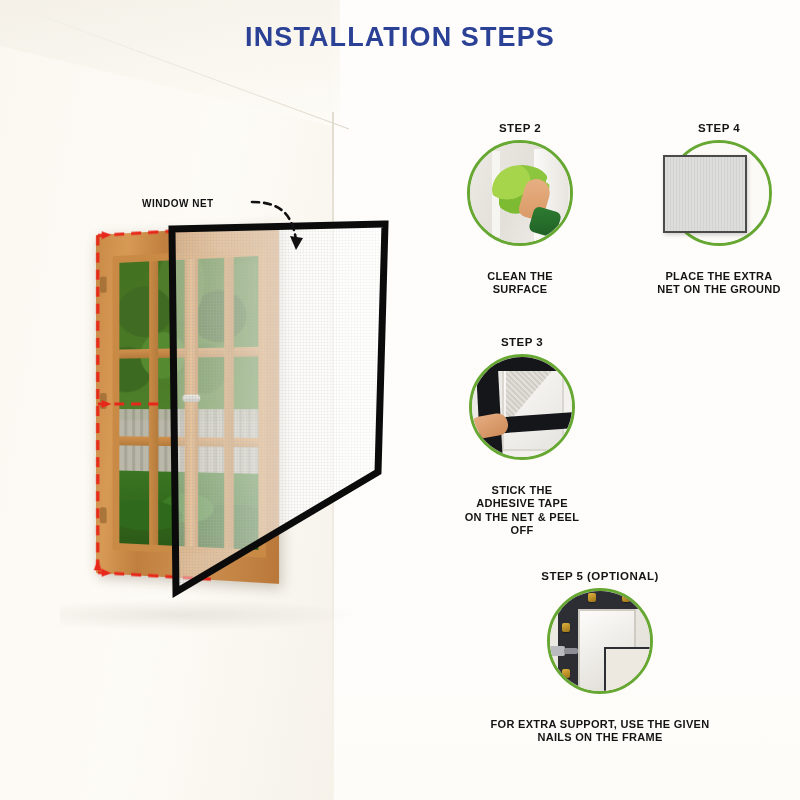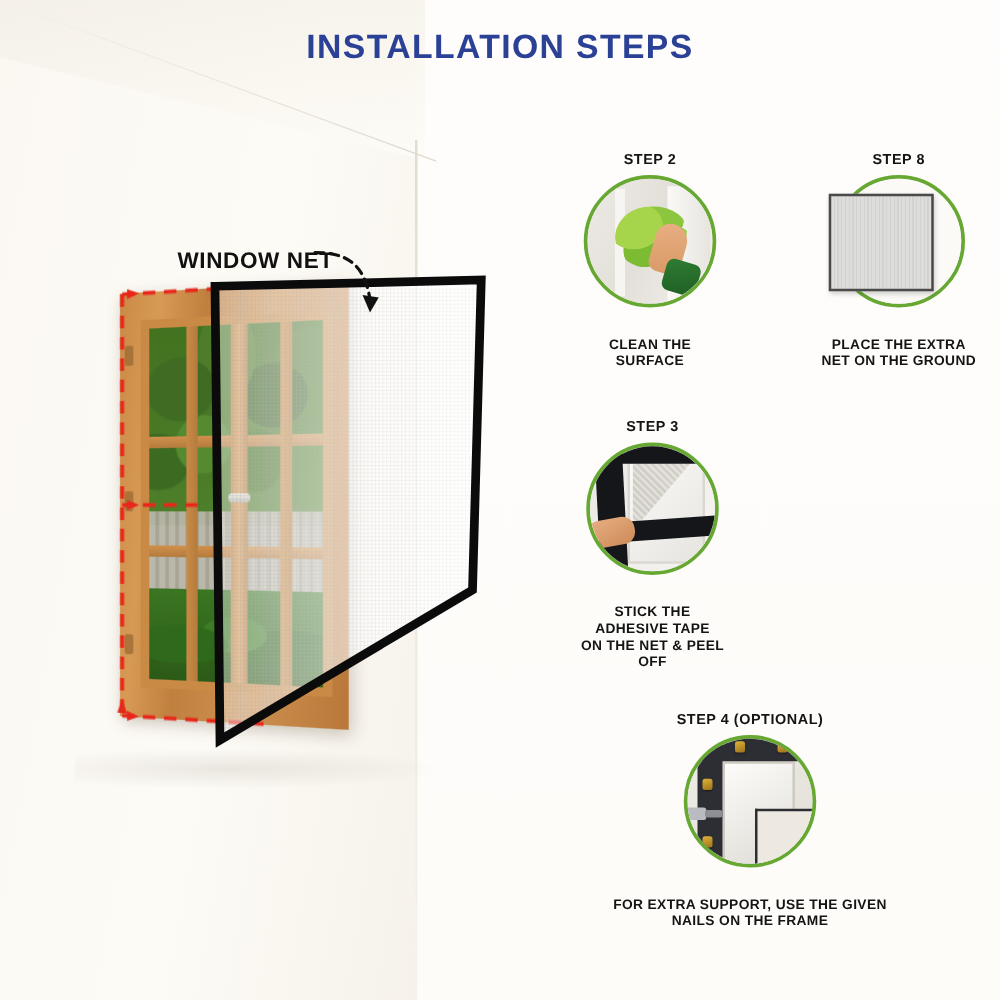--- a/index.html
+++ b/index.html
@@ -47,21 +47,21 @@
   
   .title{
     position:absolute;top:22px;left:0;width:800px;text-align:center;
     font-size:27px;font-weight:bold;letter-spacing:1.1px;
     color:#2B4196;
   }
 
   
   .net-label{
     position:absolute;left:142px;top:198px;
-    font-size:18px;font-weight:bold;letter-spacing:.5px;color:#111;
+    font-size:10px;font-weight:bold;letter-spacing:.5px;color:#111;
   }
   .net-arrow{position:absolute;left:248px;top:196px;width:70px;height:60px;}
 
   
   .window-wrap{position:absolute;left:0;top:0;width:420px;height:640px;}
 
   .win-outer{
     position:absolute;left:96px;top:235px;width:178px;height:338px;
     background:linear-gradient(95deg,#C98A46 0%,#D79A55 16%,#C07F3E 34%,#CE9150 60%,#B9783A 100%);
     transform:perspective(760px) rotateY(-15deg);
@@ -290,21 +290,21 @@
       <div class="s1-frame"></div>
       <div class="s1-cloth"></div>
       <div class="s1-hand"></div>
       <div class="s1-cuff"></div>
     </div>
     <div class="cap">CLEAN THE
 SURFACE</div>
   </div>
 
   <div class="step" style="left:652px;top:122px;width:134px;">
-    <div class="step-title">STEP 8</div>
+    <div class="step-title">STEP 4</div>
     <div class="circle nocrop">
       <div class="s2-bg" style="border-radius:50%;overflow:hidden;"></div>
       <div class="s2-square"></div>
     </div>
     <div class="cap">PLACE THE EXTRA
 NET ON THE GROUND</div>
   </div>
 
   <div class="step" style="left:452px;top:336px;width:140px;">
     <div class="step-title">STEP 3</div>
@@ -317,21 +317,21 @@
       <div class="s3-black-b"></div>
       <div class="s3-hand"></div>
     </div>
     <div class="cap">STICK THE
 ADHESIVE TAPE
 ON THE NET &amp; PEEL OFF</div>
   </div>
 
 
   <div class="step" style="left:478px;top:570px;width:244px;">
-    <div class="step-title">STEP 4 (OPTIONAL)</div>
+    <div class="step-title">STEP 5 (OPTIONAL)</div>
     <div class="circle">
       <div class="s5-bg"></div>
       <div class="s5-white"></div>
       <div class="s5-inner"></div>
       <div class="s5-blk-t"></div>
       <div class="s5-blk-l"></div>
       <div class="nail" style="left:38px;top:2px"></div>
       <div class="nail" style="left:72px;top:2px"></div>
       <div class="nail" style="left:12px;top:32px"></div>
       <div class="nail" style="left:12px;top:78px"></div>

